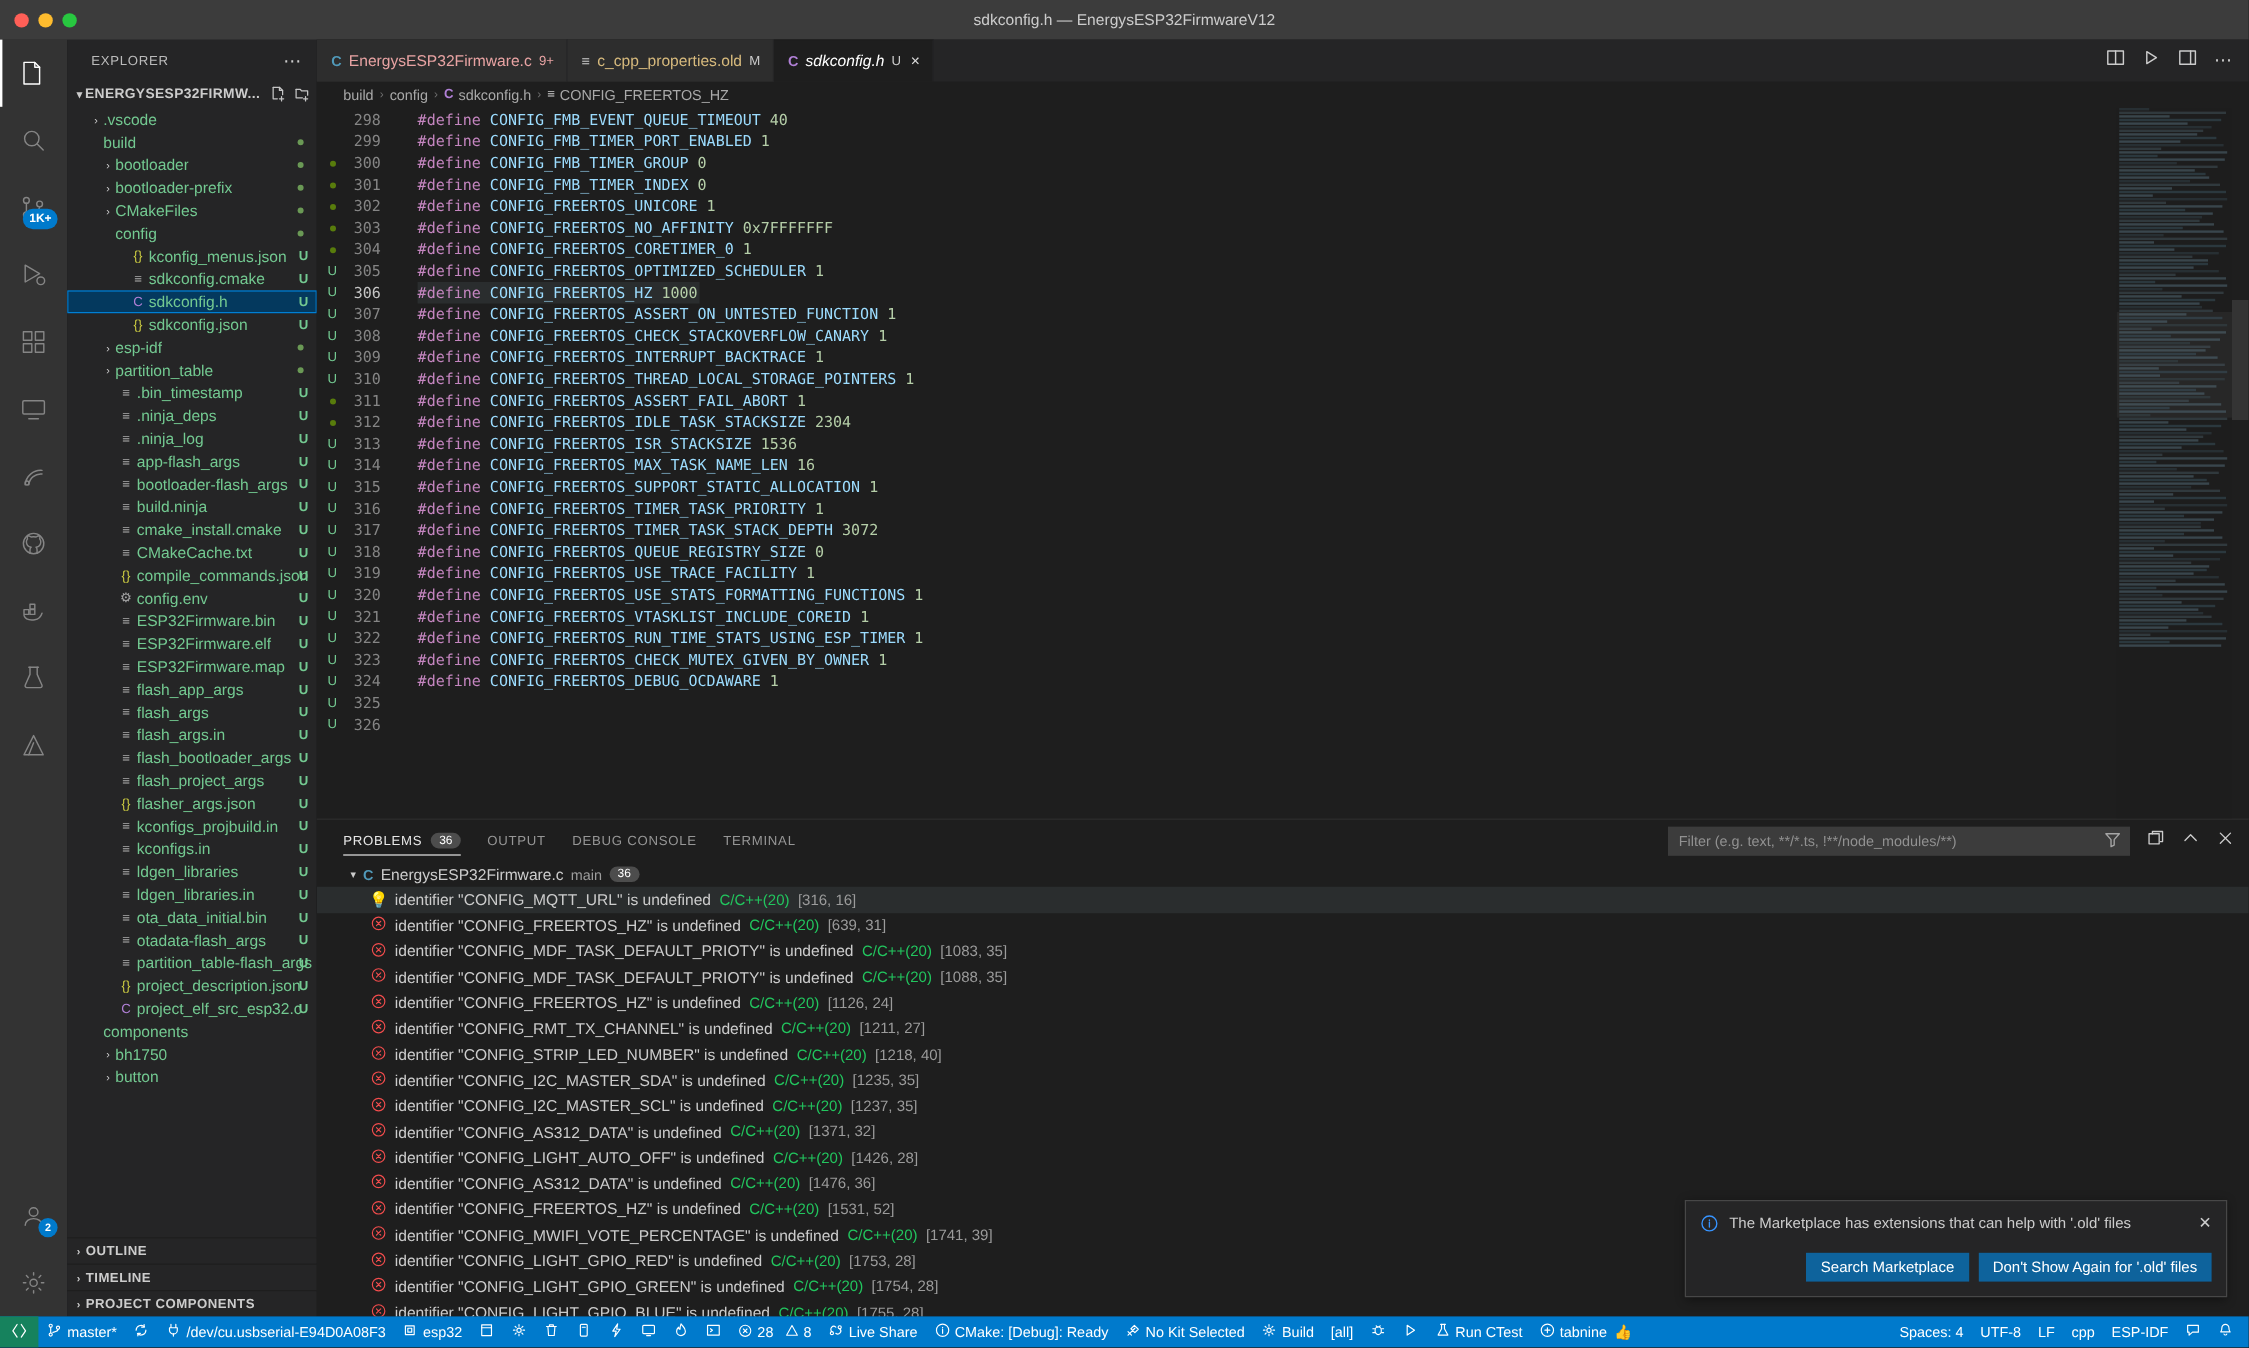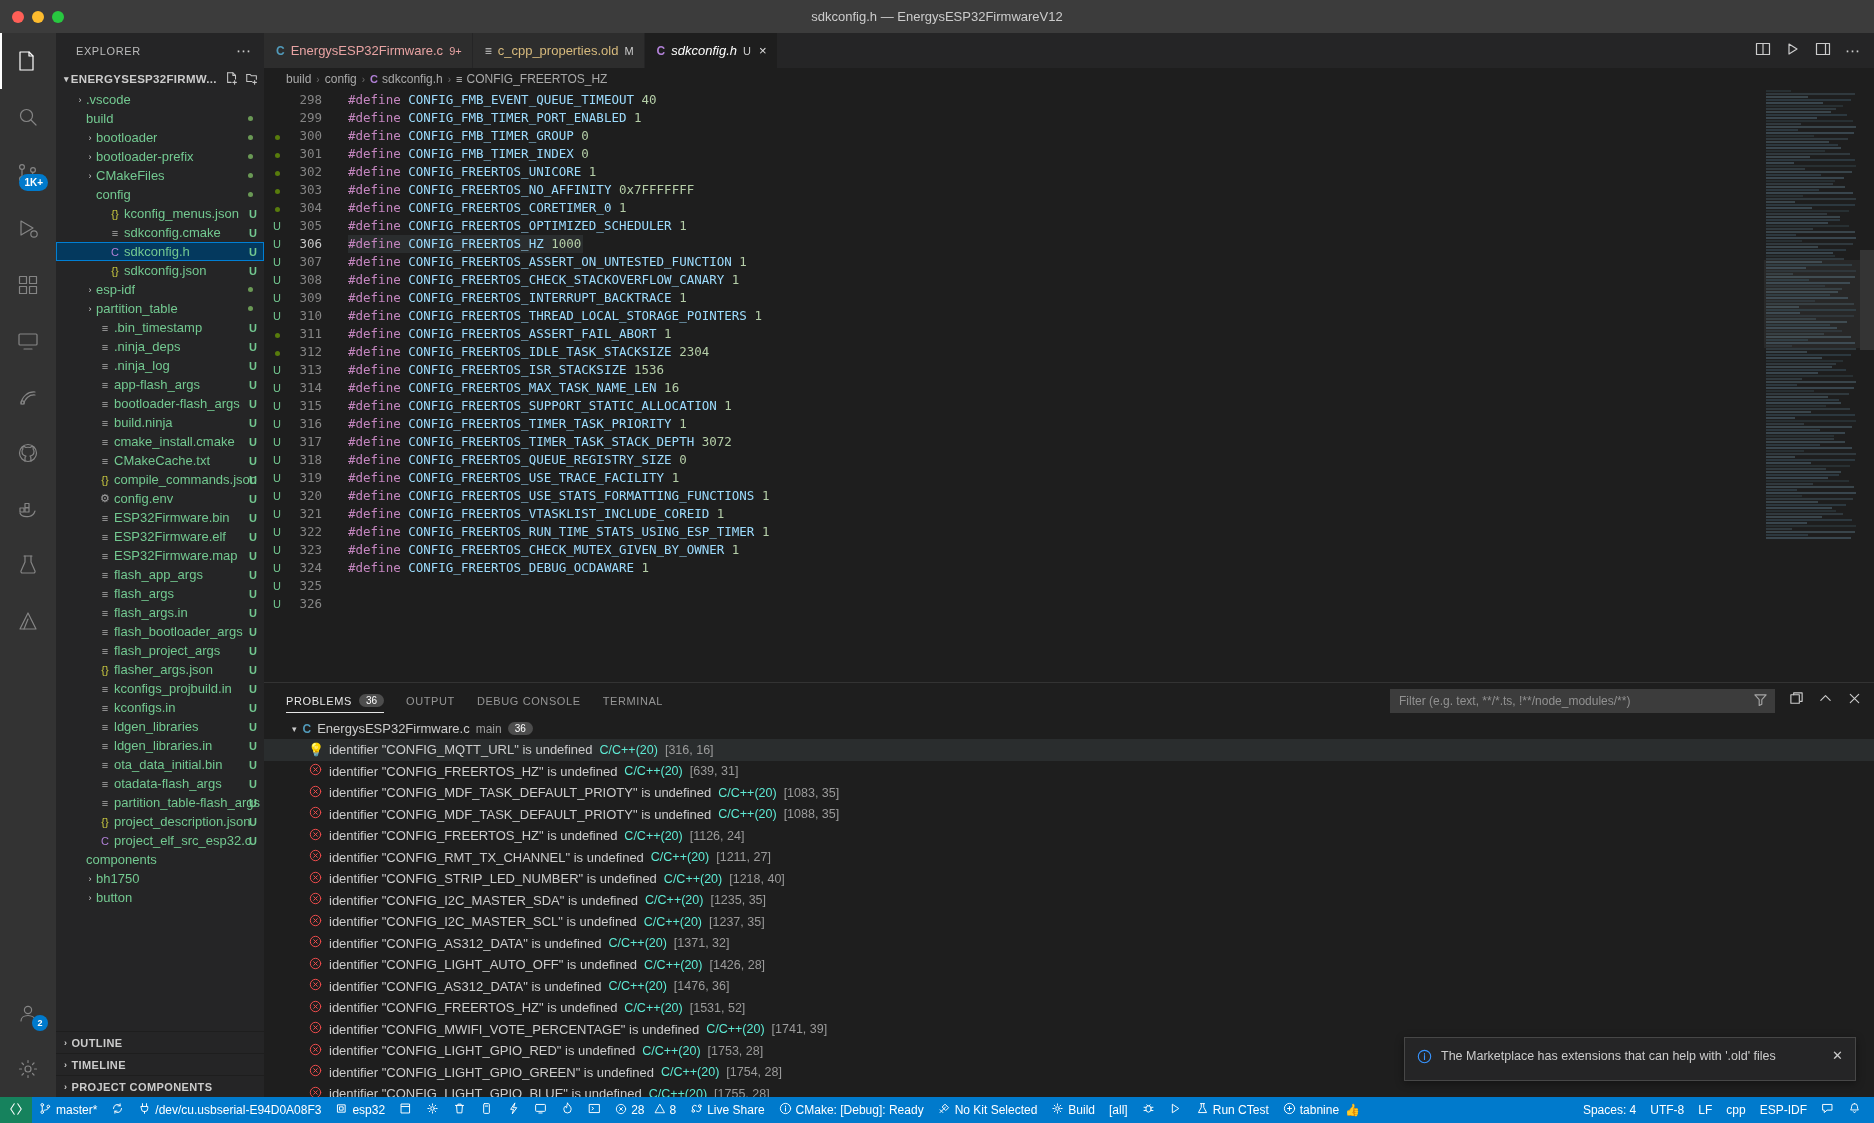--- a/index.html
+++ b/index.html
@@ -110,21 +110,21 @@
   .breadcrumb {
     height:22px; flex:0 0 22px; display:flex; align-items:center;
     gap:5px; padding-left:22px; font-size:12px; color:#a9a9a9; background:#1e1e1e;
   }
   .breadcrumb .sep { color:#6e6e6e; font-size:10px; }
   .breadcrumb .bc-icon { font-size:11px; font-weight:700; }
 
   .editorarea { flex:1 1 auto; position:relative; overflow:hidden; background:#1e1e1e; display:flex; }
   .gutter-u { width:26px; flex:0 0 26px; padding-top:1px; }
   .gutter-u div { height:18px; font-size:11px; text-align:center; line-height:18px; }
-  .linenos { width:44px; flex:0 0 44px; text-align:right; padding-right:12px; padding-top:1px;}
+  .linenos { width:44px; flex:0 0 44px; text-align:center; padding-right:12px; padding-top:1px;}
   .linenos div { height:18px; line-height:18px; font-size:12.5px; color:#858585; font-family:"DejaVu Sans Mono", monospace; }
   .linenos div.cur { color:#c6c6c6; }
   .codecol { flex:1 1 auto; padding-top:1px; position:relative; overflow:hidden; }
   .cline {
     height:18px; line-height:18px; font-size:12.5px; white-space:pre;
     font-family:"DejaVu Sans Mono", monospace; padding-left:14px;
   }
   .cline .kw { color:#c586c0; }
   .cline .id { color:#9cdcfe; }
   .cline .num { color:#b5cea8; }
@@ -166,21 +166,21 @@
   .pfile { height:21px; display:flex; align-items:center; gap:6px; padding-left:28px; font-size:13px; color:#cccccc; }
   .pfile .tw { font-size:9px; color:#cccccc; }
   .pfile .main { color:#9d9d9d; font-size:12px; }
   .pfile .cnt { background:#4d4d4d; color:#fff; border-radius:9px; font-size:10px; padding:1px 7px; }
   .prob {
     height:21.5px; display:flex; align-items:center; gap:7px; padding-left:44px;
     font-size:13px; color:#cccccc; white-space:nowrap;
   }
   .prob.sel { background:#2a2d2e; }
   .prob .sev { width:14px; flex:0 0 14px; text-align:center; }
-  .prob .src { color:#5eead4; font-size:12.5px; }
+  .prob .src { color:#22c55e; font-size:12.5px; }
   .prob .pos { color:#9b9b9b; font-size:12.5px; }
 
   
   .notif {
     position:absolute; right:18px; bottom:42px; width:452px;
     background:#252526; border:1px solid #474747; box-shadow:0 2px 8px rgba(0,0,0,.4);
     padding:10px 12px 12px 12px; z-index:40;
   }
   .notif .nrow1 { display:flex; align-items:flex-start; gap:9px; }
   .notif .nmsg { flex:1 1 auto; font-size:12.5px; color:#cccccc; line-height:17px; }
@@ -1172,20 +1172,24 @@
     <div class="nrow1">
       <span style="color:#3794ff;flex:0 0 auto;margin-top:1px;">
         <svg width="15" height="15" viewBox="0 0 16 16">
             <circle cx="8" cy="8" r="6.6"></circle>
             <path d="M8 7v4.2M8 4.9v.6"></path>
           </svg>
       </span>
       <span class="nmsg">The Marketplace has extensions that can help with '.old' files</span>
       <span class="nclose">✕</span>
     </div>
+    <div class="nbtns">
+      <button class="nbtn">Search Marketplace</button>
+      <button class="nbtn">Don't Show Again for '.old' files</button>
+    </div>
   </div>
 
   <div class="statusbar">
     <div class="sbleft" id="sbleft">
         <div class="sbitem remote">
           <span><svg width="14" height="14" viewBox="0 0 16 16">
               <path d="M6 2L2 8l4 6M10 2l4 6-4 6"></path>
             </svg></span>
         </div>
         <div class="sbitem">

